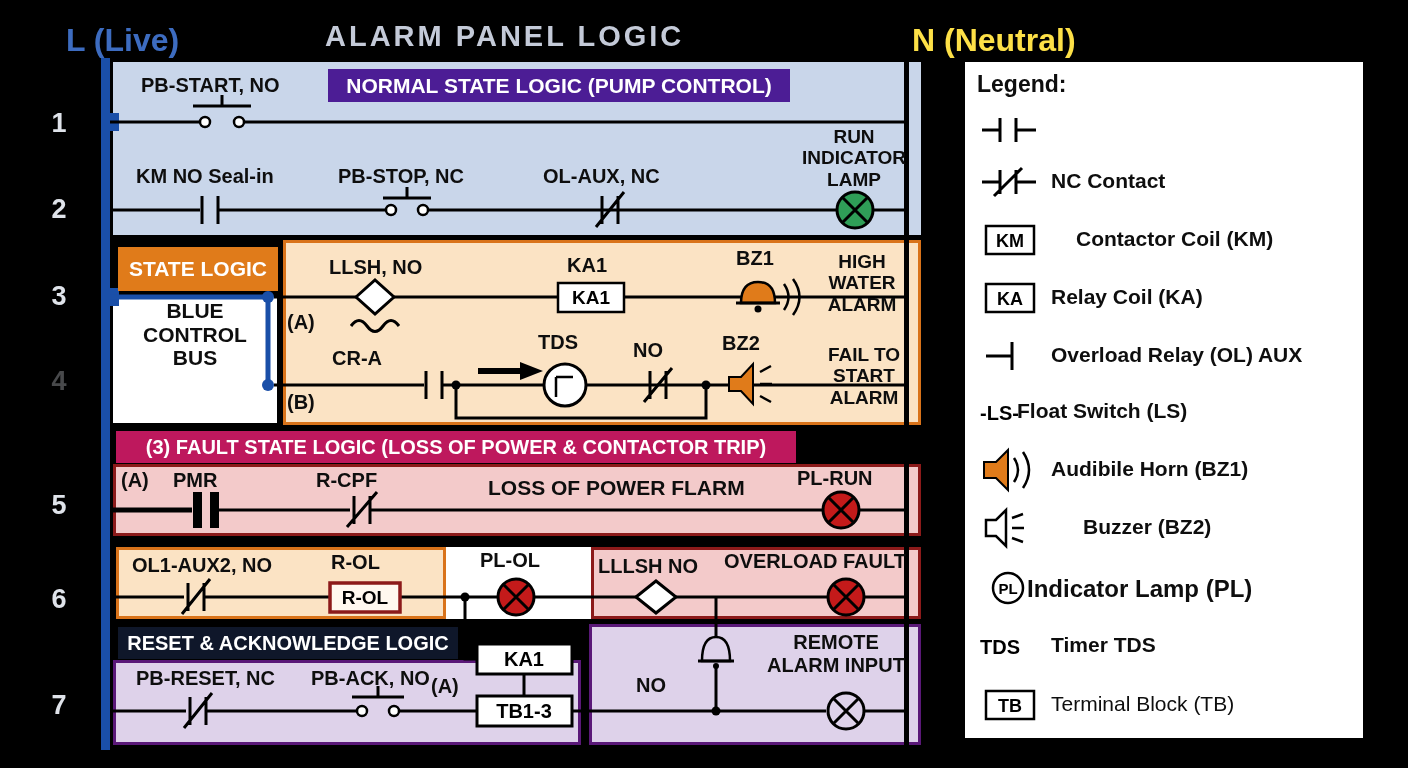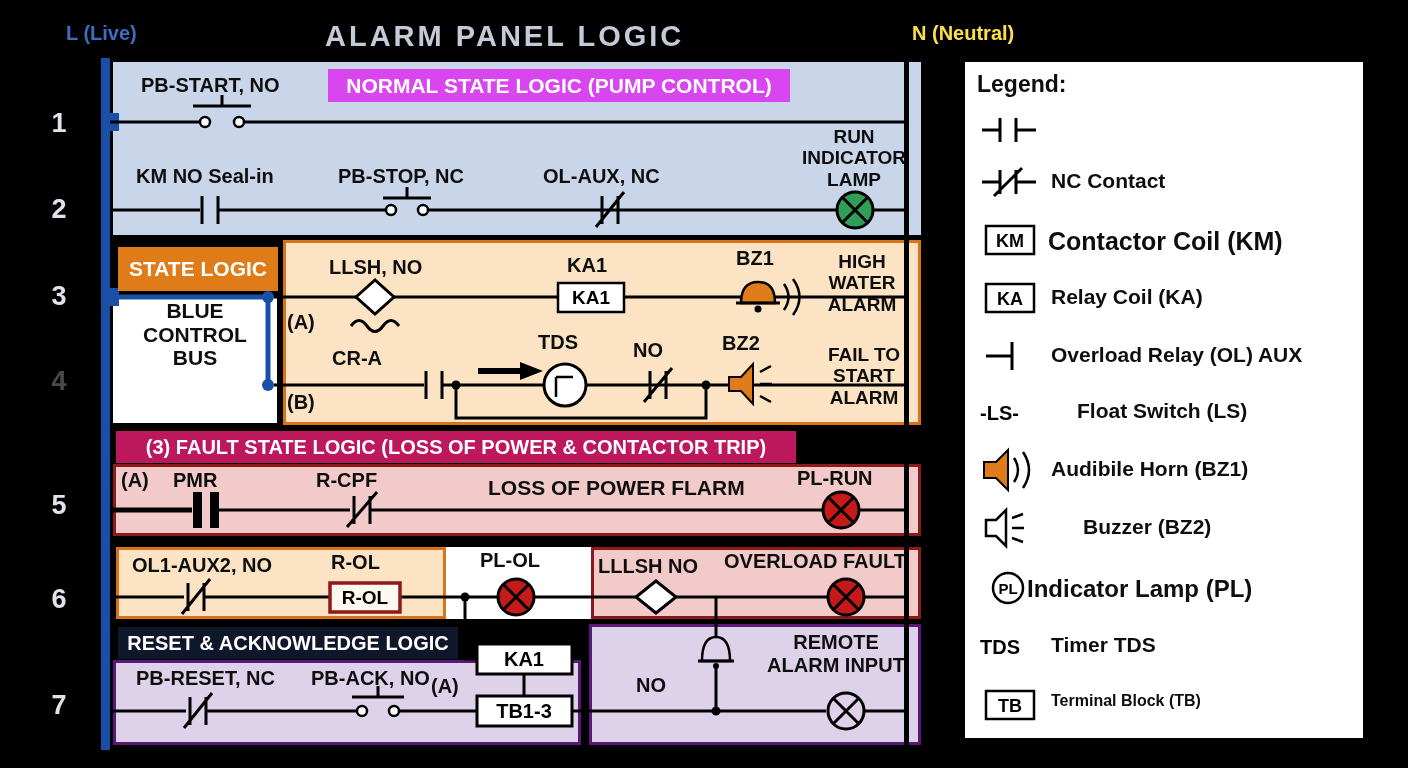--- a/index.html
+++ b/index.html
@@ -8,21 +8,21 @@
   #stage { position:relative; width:1408px; height:768px; background:#000; overflow:hidden; }
   .region { position:absolute; z-index:1; }
   .overlay { position:absolute; left:0; top:0; z-index:5; pointer-events:none; }
   .lbl { position:absolute; z-index:6; color:#0e0e0e; font-weight:700; font-size:20px; white-space:nowrap; }
   .ml  { white-space:pre-line; text-align:center; line-height:1.13; }
   .badge { position:absolute; z-index:6; color:#fff; font-weight:700;
            display:flex; align-items:center; justify-content:center; text-align:center; }
   .rungnum { position:absolute; z-index:6; left:42px; width:34px; text-align:center;
              color:#dfe3ea; font-size:27px; font-weight:700; }
   .dim { opacity:.32; }
-  .top-label { font-size:20px; font-weight:700; }
+  .top-label { font-size:32px; font-weight:700; }
   svg text { font-family:"Liberation Sans", sans-serif; }
 </style>
 </head>
 <body>
 
 <div id="stage">
 
   <div class="lbl top-label" style="left:325px; top:20px; color:#c4cad8; letter-spacing:3px; font-size:29px;">ALARM PANEL LOGIC</div>
   <div class="lbl top-label" style="left:66px; top:22px; color:#3d6cc0;">L (Live)</div>
   <div class="lbl top-label" style="left:912px; top:22px; color:#fde047;">N (Neutral)</div>
@@ -39,21 +39,21 @@
   <div class="region" style="left:283px; top:240px; width:638px; height:185px; background:#fbe3c4; border:3px solid #d9731a;"></div>
   <div class="region" style="left:113px; top:297px; width:164px; height:126px; background:#ffffff;"></div>
   <div class="region" style="left:113px; top:464px; width:808px; height:72px;  background:#f3caca; border:3px solid #8c1a1a;"></div>
   <div class="region" style="left:116px; top:547px; width:330px; height:72px;  background:#fbe3c4; border:3px solid #d9731a;"></div>
   <div class="region" style="left:446px; top:547px; width:145px; height:72px;  background:#ffffff;"></div>
   <div class="region" style="left:591px; top:547px; width:330px; height:72px;  background:#f3caca; border:3px solid #8c1a1a;"></div>
   <div class="region" style="left:113px; top:660px; width:468px; height:85px;  background:#ded2ea; border:3px solid #5a1878;"></div>
   <div class="region" style="left:589px; top:624px; width:332px; height:121px; background:#ded2ea; border:3px solid #5a1878;"></div>
   <div class="region" style="left:963px; top:60px;  width:402px; height:680px; background:#ffffff; border:2px solid #000;"></div>
 
-  <div class="badge" style="left:328px; top:69px;  width:462px; height:33px; background:#d946ef; font-size:21px;">NORMAL STATE LOGIC (PUMP CONTROL)</div>
+  <div class="badge" style="left:328px; top:69px;  width:462px; height:33px; background:#4c1d95; font-size:21px;">NORMAL STATE LOGIC (PUMP CONTROL)</div>
   <div class="badge" style="left:118px; top:247px; width:160px; height:44px; background:#e07b1a; font-size:21px;">STATE LOGIC</div>
   <div class="badge" style="left:116px; top:431px; width:680px; height:32px; background:#be185d; font-size:20px;">(3) FAULT STATE LOGIC (LOSS OF POWER &amp; CONTACTOR TRIP)</div>
   <div class="badge" style="left:118px; top:627px; width:340px; height:32px; background:#0f172a; font-size:20px;">RESET &amp; ACKNOWLEDGE LOGIC</div>
 
   <svg class="overlay" width="1408" height="768" viewBox="0 0 1408 768">
 
     <rect x="101" y="58" width="9" height="692" fill="#1a4fa8"></rect>
     <rect x="103" y="113" width="16" height="18" fill="#1a4fa8"></rect>
     <rect x="103" y="288" width="16" height="18" fill="#1a4fa8"></rect>
     <rect x="904" y="58" width="5" height="692" fill="#000"></rect>
@@ -234,23 +234,23 @@
 
   <div class="lbl ml" style="left:758px; top:631px; width:156px;">REMOTE
 ALARM INPUT</div>
   <div class="lbl" style="left:136px; top:667px;">PB-RESET, NC</div>
   <div class="lbl" style="left:311px; top:667px;">PB-ACK, NO</div>
   <div class="lbl" style="left:431px; top:675px;">(A)</div>
   <div class="lbl" style="left:636px; top:674px;">NO</div>
 
   <div class="lbl" style="left:977px; top:71px; font-size:23px;">Legend:</div>
   <div class="lbl" style="left:1051px; top:169px; font-size:21px; font-weight:600;">NC Contact</div>
-  <div class="lbl" style="left:1048px; top:227px; font-size:25px; font-weight:600;">Contactor Coil (KM)</div>
+  <div class="lbl" style="left:1076px; top:227px; font-size:21px; font-weight:600;">Contactor Coil (KM)</div>
   <div class="lbl" style="left:1051px; top:285px; font-size:21px; font-weight:600;">Relay Coil (KA)</div>
   <div class="lbl" style="left:1051px; top:343px; font-size:21px; font-weight:600;">Overload Relay (OL) AUX</div>
-  <div class="lbl" style="left:1077px; top:399px; font-size:21px; font-weight:600;">Float Switch (LS)</div>
+  <div class="lbl" style="left:1017px; top:399px; font-size:21px; font-weight:600;">Float Switch (LS)</div>
   <div class="lbl" style="left:1051px; top:457px; font-size:21px; font-weight:600;">Audibile Horn (BZ1)</div>
   <div class="lbl" style="left:1051px; top:515px; font-size:21px; font-weight:700;margin-left:32px;">Buzzer (BZ2)</div>
   <div class="lbl" style="left:1027px; top:575px; font-size:24px; font-weight:600;text-align:right;">Indicator Lamp (PL)</div>
   <div class="lbl" style="left:1051px; top:633px; font-size:21px; font-weight:600;">Timer TDS</div>
-  <div class="lbl" style="left:1051px; top:692px; font-size:16px; font-weight:700;">Terminal Block (TB)</div>
+  <div class="lbl" style="left:1051px; top:692px; font-size:21px; font-weight:400;">Terminal Block (TB)</div>
 
 </div>
 
 </body></html>

